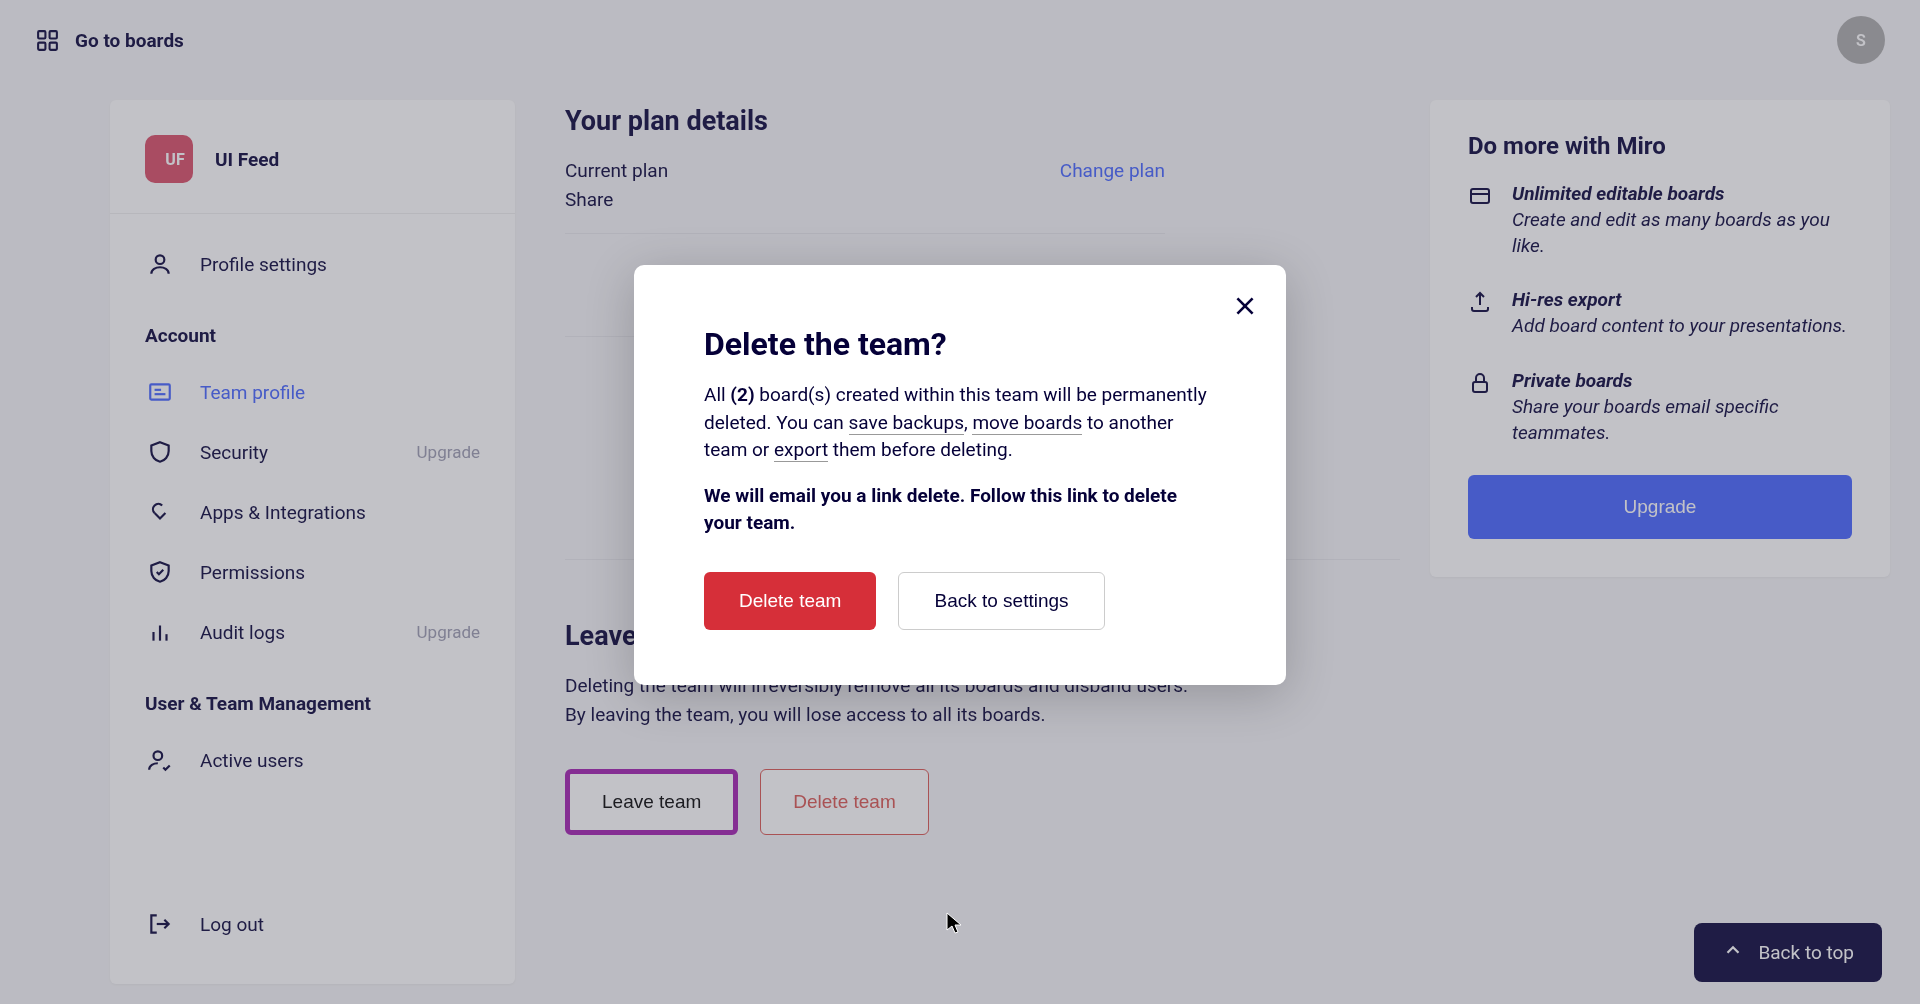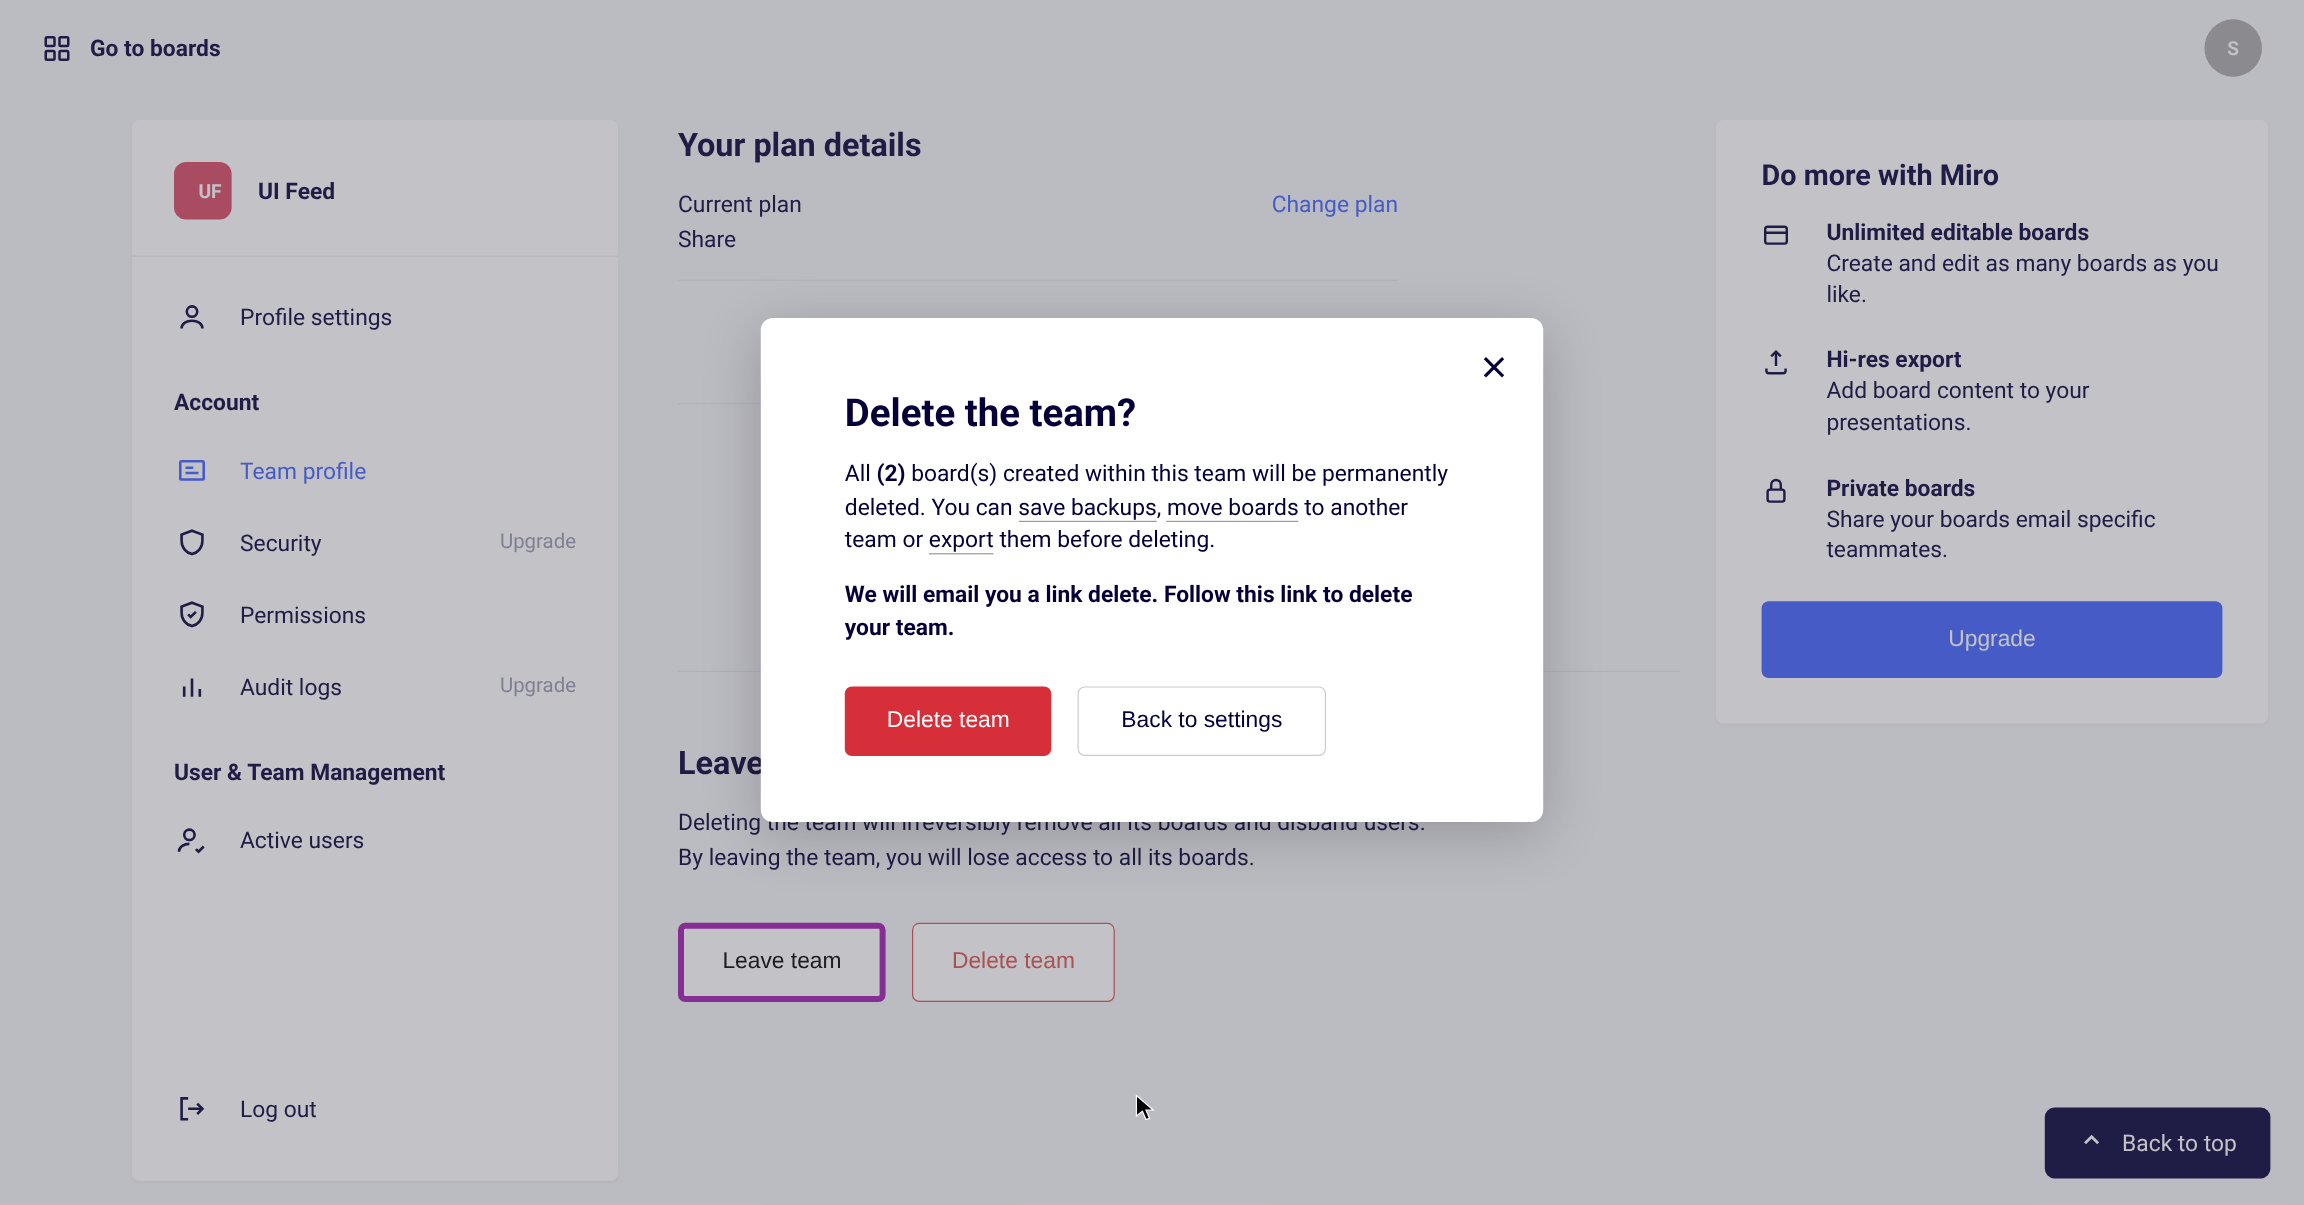--- a/index.html
+++ b/index.html
@@ -105,32 +105,32 @@
       border: 5px solid #a21caf; background: #fff;
     }
     .btn-danger-outline { border: 1px solid #d9534f; color: #d9534f; background:#fff; }
     .promo {
       position: absolute; top: 20px; right: 30px;
       width: 460px; background: #fff; border-radius: 6px;
       padding: 32px 38px 38px 38px;
       box-shadow: 0 1px 3px rgba(0,0,0,0.05);
     }
     .promo h3 { font-size: 24px; font-weight:700; margin-bottom: 22px; }
-    .promo-item { display:flex; gap:28px; margin-bottom: 30px; }
+    .promo-item { display:flex; gap:18px; margin-bottom: 30px; font-style: italic; }
     .promo-icon-wrap { width:26px; height:26px; flex-shrink:0; margin-top:2px; }
     .promo-item strong { font-size: 19px; display:block; }
     .promo-item span { font-size: 19px; color: #050038; line-height:1.35; display:block; margin-top:2px; }
     .upgrade-btn {
       width: 100%; height: 64px; border-radius: 6px;
       background: #4262ff; color: #fff; font-size: 19px;
       display:flex; align-items:center; justify-content:center;
       cursor: pointer; border: none;
     }
     .back-to-top {
-      position: absolute; right: 28px; bottom: 22px;
+      position: absolute; right: 38px; bottom: 22px;
       background: #050038; color: #fff;
       border-radius: 8px; padding: 16px 28px;
       display: flex; align-items: center; gap: 14px;
       font-size: 19px; cursor: pointer;
     }
     .overlay {
       position: absolute; inset: 0;
       background: rgba(80,80,95,0.35);
       display: flex; align-items: flex-start; justify-content: center;
       padding-top: 265px;
@@ -216,20 +216,29 @@
     <div class="nav-item">
       <span class="nav-icon">
         <svg viewBox="0 0 24 24" width="26" height="26" fill="none" stroke="#050038" stroke-width="2">
             <path d="M12 3l8 3v5c0 5-3.5 9-8 10-4.5-1-8-5-8-10V6l8-3z"></path>
           </svg>
       </span>
       <span class="nav-label">Security</span>
       <span class="nav-badge">Upgrade</span>
     </div>
 
+    <div class="nav-item">
+      <span class="nav-icon">
+        <svg viewBox="0 0 24 24" width="26" height="26" fill="none" stroke="#050038" stroke-width="2">
+            <path d="M7 13l5 5 5-5"></path>
+            <path d="M7 13c-2-2-2-5 0-7s5-2 7 0"></path>
+          </svg>
+      </span>
+      <span class="nav-label">Apps &amp; Integrations</span>
+    </div>
 
     <div class="nav-item">
       <span class="nav-icon">
         <svg viewBox="0 0 24 24" width="26" height="26" fill="none" stroke="#050038" stroke-width="2">
             <path d="M12 3l8 3v5c0 5-3.5 9-8 10-4.5-1-8-5-8-10V6l8-3z"></path>
             <path d="M9 12l2 2 4-4"></path>
           </svg>
       </span>
       <span class="nav-label">Permissions</span>
     </div>

